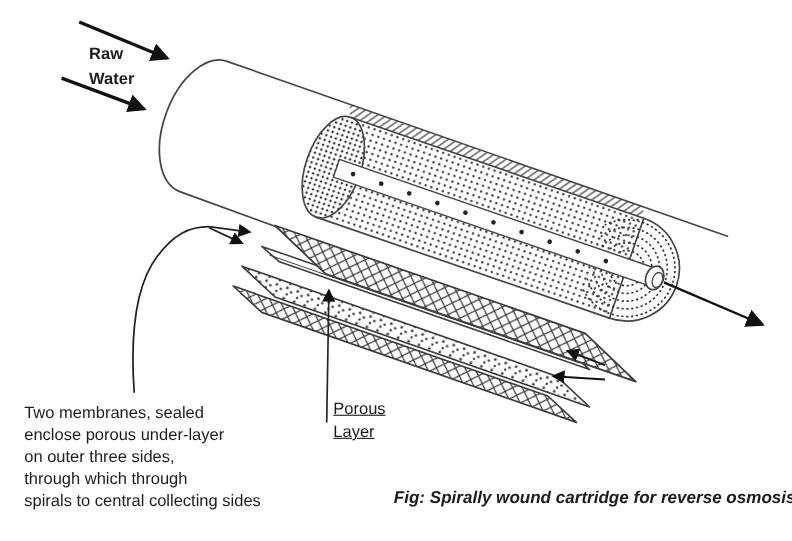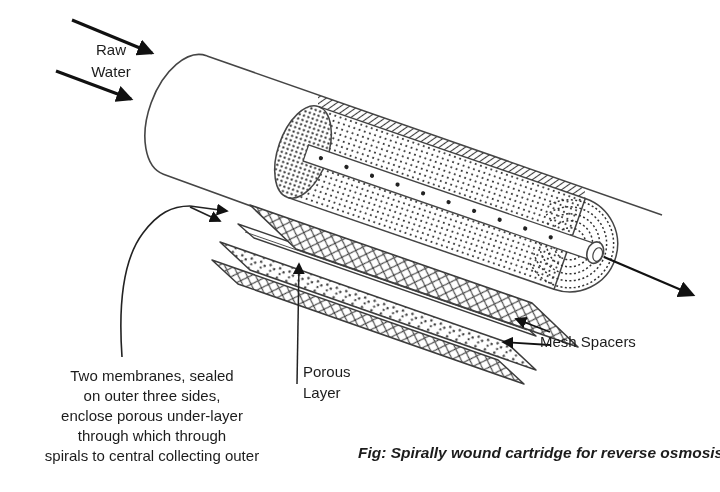--- a/index.html
+++ b/index.html
@@ -1,26 +1,26 @@
 <!DOCTYPE html>
 <html><head>
 <meta charset="utf-8">
 <style>
   html,body{margin:0;padding:0;background:#ffffff;}
   #stage{position:relative;width:720px;height:492px;background:#ffffff;overflow:hidden;
          font-family:"Liberation Sans",sans-serif;color:#1c1c1c;}
   #art{position:absolute;left:0;top:0;}
   .lbl{position:absolute;font-size:15px;line-height:20px;color:#1c1c1c;}
-  .lbl.center{text-align:center;}
+  .lbl.center{font-weight:bold;}
   #raw-water{left:81px;top:39px;width:60px;line-height:22px;}
   #clean-water{left:617px;top:301px;white-space:nowrap;}
   #mesh-spacers{left:540px;top:332px;white-space:nowrap;}
-  #porous-layer{left:303px;top:361px;width:64px;line-height:21px;}
+  #porous-layer{left:303px;top:361px;width:64px;line-height:21px;text-decoration:underline;}
   #membrane-note{left:22px;top:366px;width:260px;}
-  #membrane-note div{height:20px;text-align:center;}
+  #membrane-note div{height:20px;}
   #fig-caption{left:358px;top:443px;font-size:15.5px;font-weight:bold;font-style:italic;white-space:nowrap;}
 </style>
 </head>
 <body>
 
 <div id="stage">
 
   <svg id="art" width="720" height="492" viewBox="0 0 720 492">
     <defs>
       <pattern id="mesh" width="11" height="11" patternUnits="userSpaceOnUse" patternTransform="rotate(19)">
@@ -130,25 +130,24 @@
 
     <line x1="297" y1="384" x2="299" y2="264" stroke="#222222" stroke-width="1.5" marker-end="url(#ah-small)"></line>
 
     <g stroke="#111111" stroke-width="1.8">
       <line x1="550" y1="332" x2="516" y2="319" marker-end="url(#ah-small)"></line>
       <line x1="550" y1="345" x2="503" y2="342" marker-end="url(#ah-small)"></line>
     </g>
   </svg>
 
   <div class="lbl center" id="raw-water">Raw Water</div>
-  <div class="lbl" id="mesh-spacers">Mesh Spacers</div>
   <div class="lbl" id="porous-layer">Porous Layer</div>
 
   <div class="lbl" id="membrane-note">
     <div>Two membranes, sealed</div>
+    <div>enclose porous under-layer</div>
     <div>on outer three sides,</div>
-    <div>enclose porous under-layer</div>
     <div>through which through</div>
-    <div>spirals to central collecting outer</div>
+    <div>spirals to central collecting sides</div>
   </div>
 
   <div class="lbl" id="fig-caption">Fig: Spirally wound cartridge for reverse osmosis</div>
 </div>
 
 </body></html>

